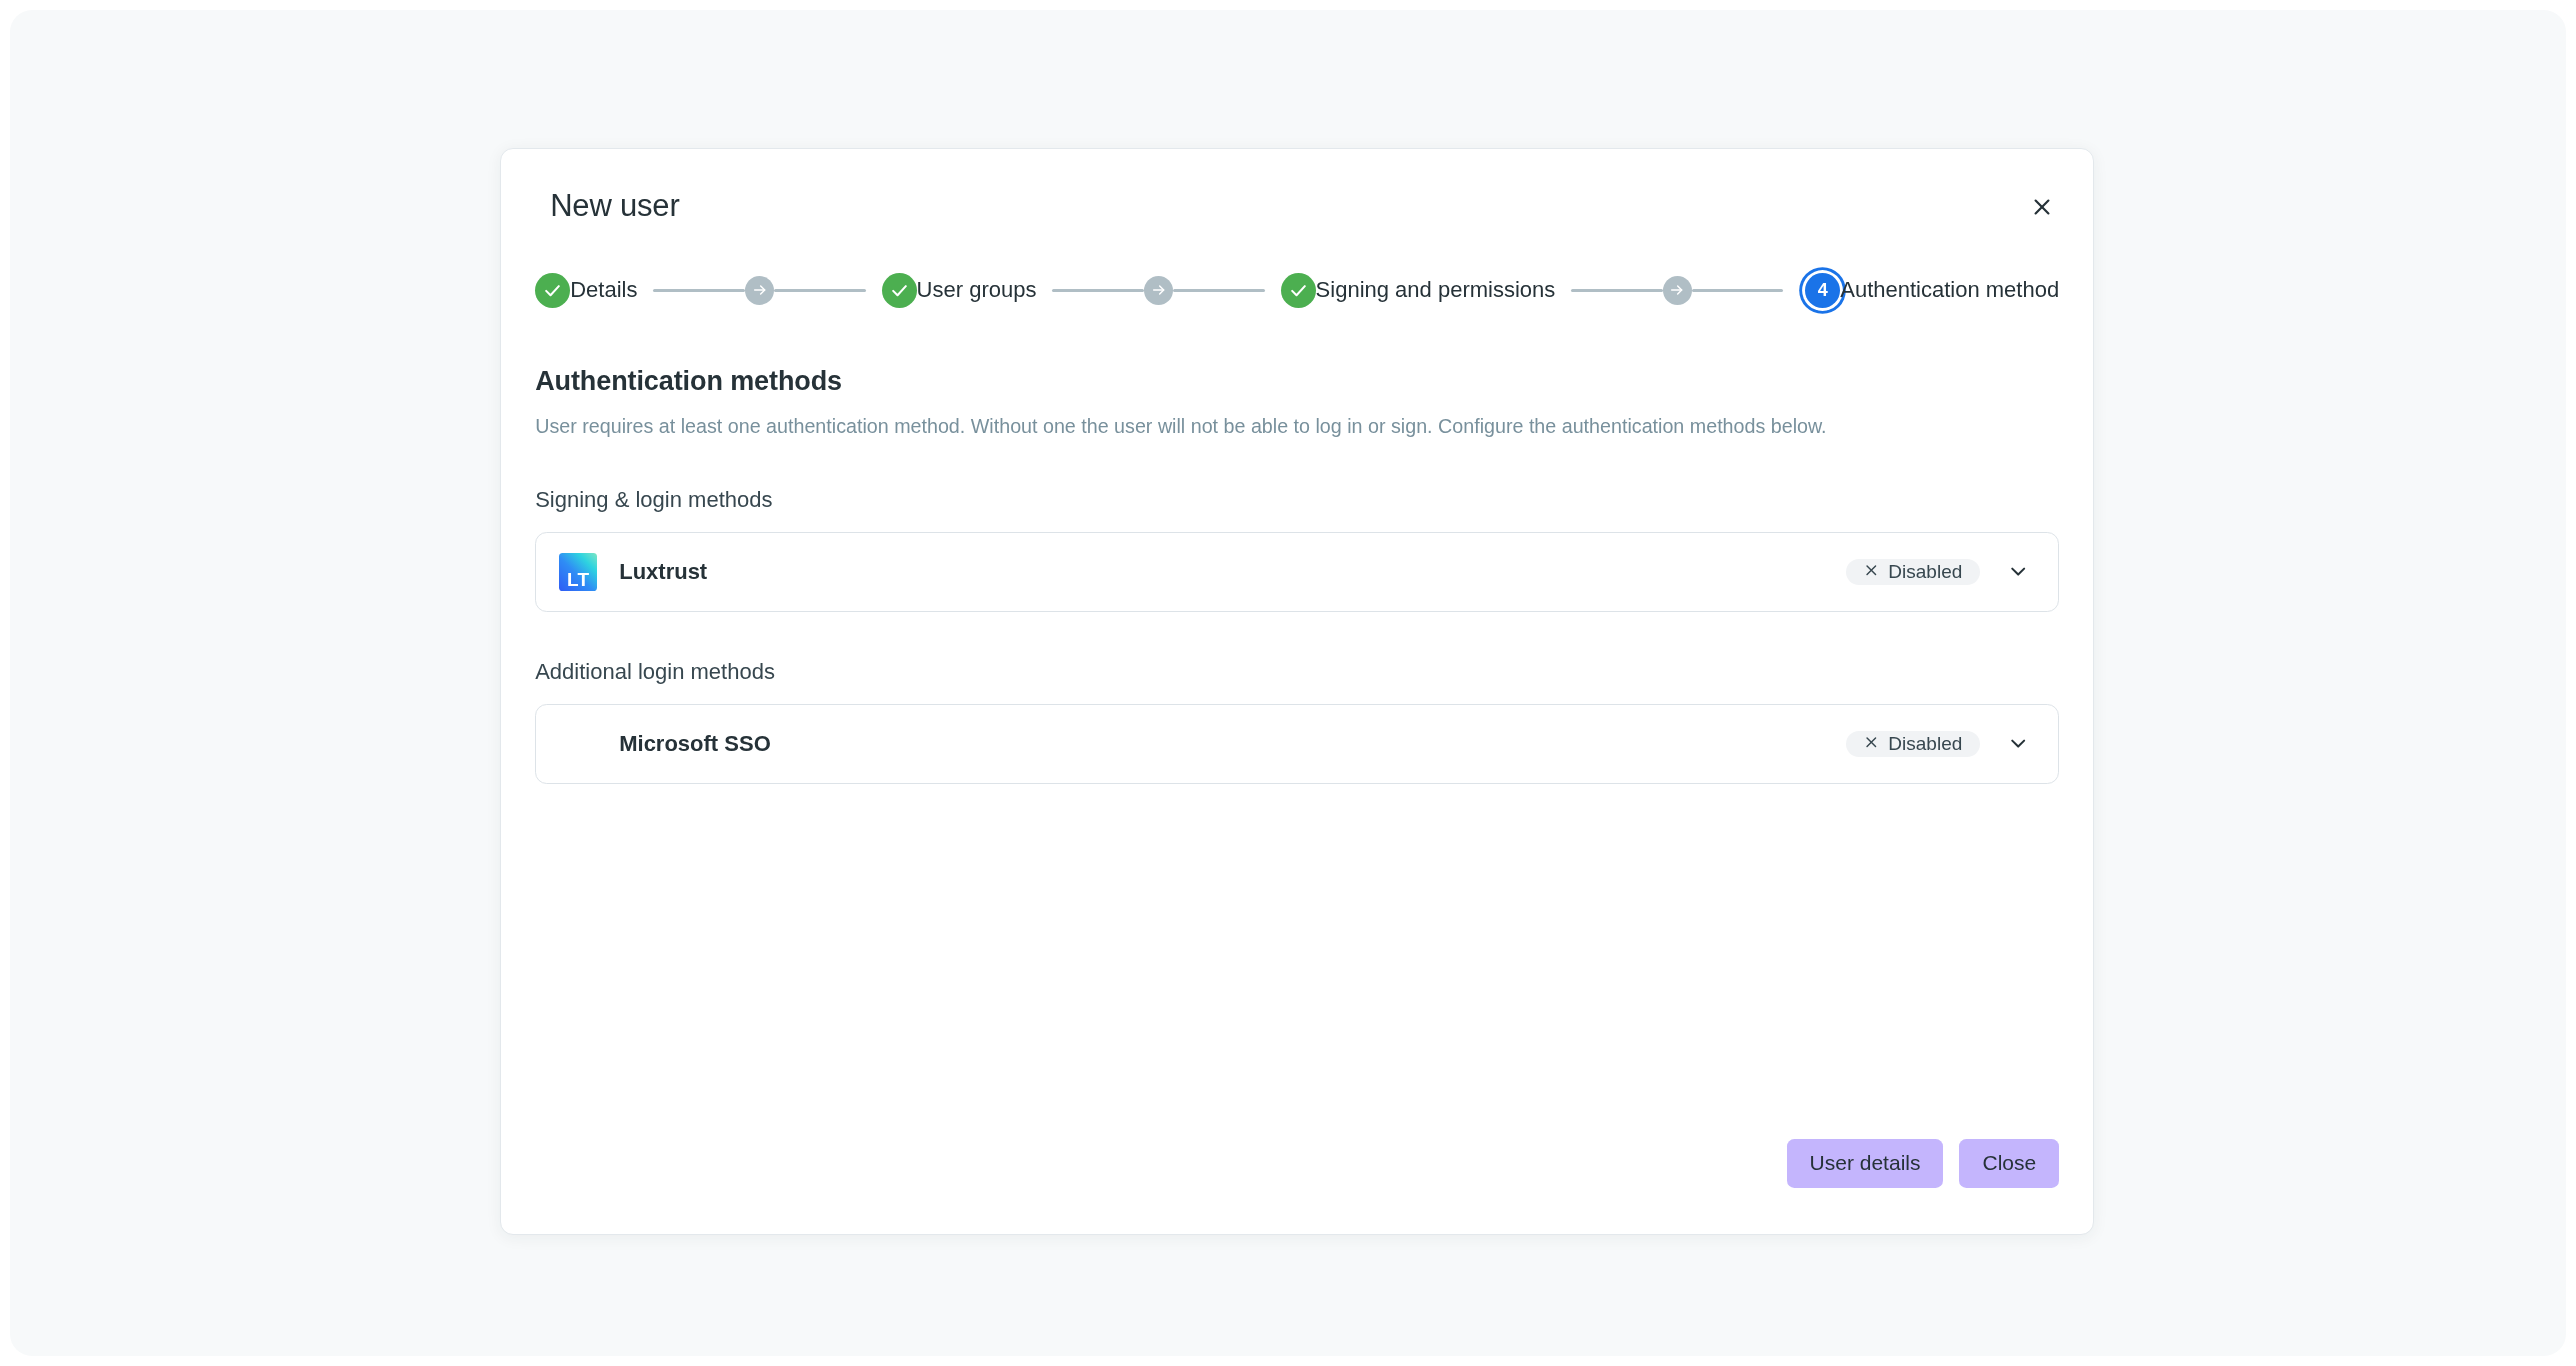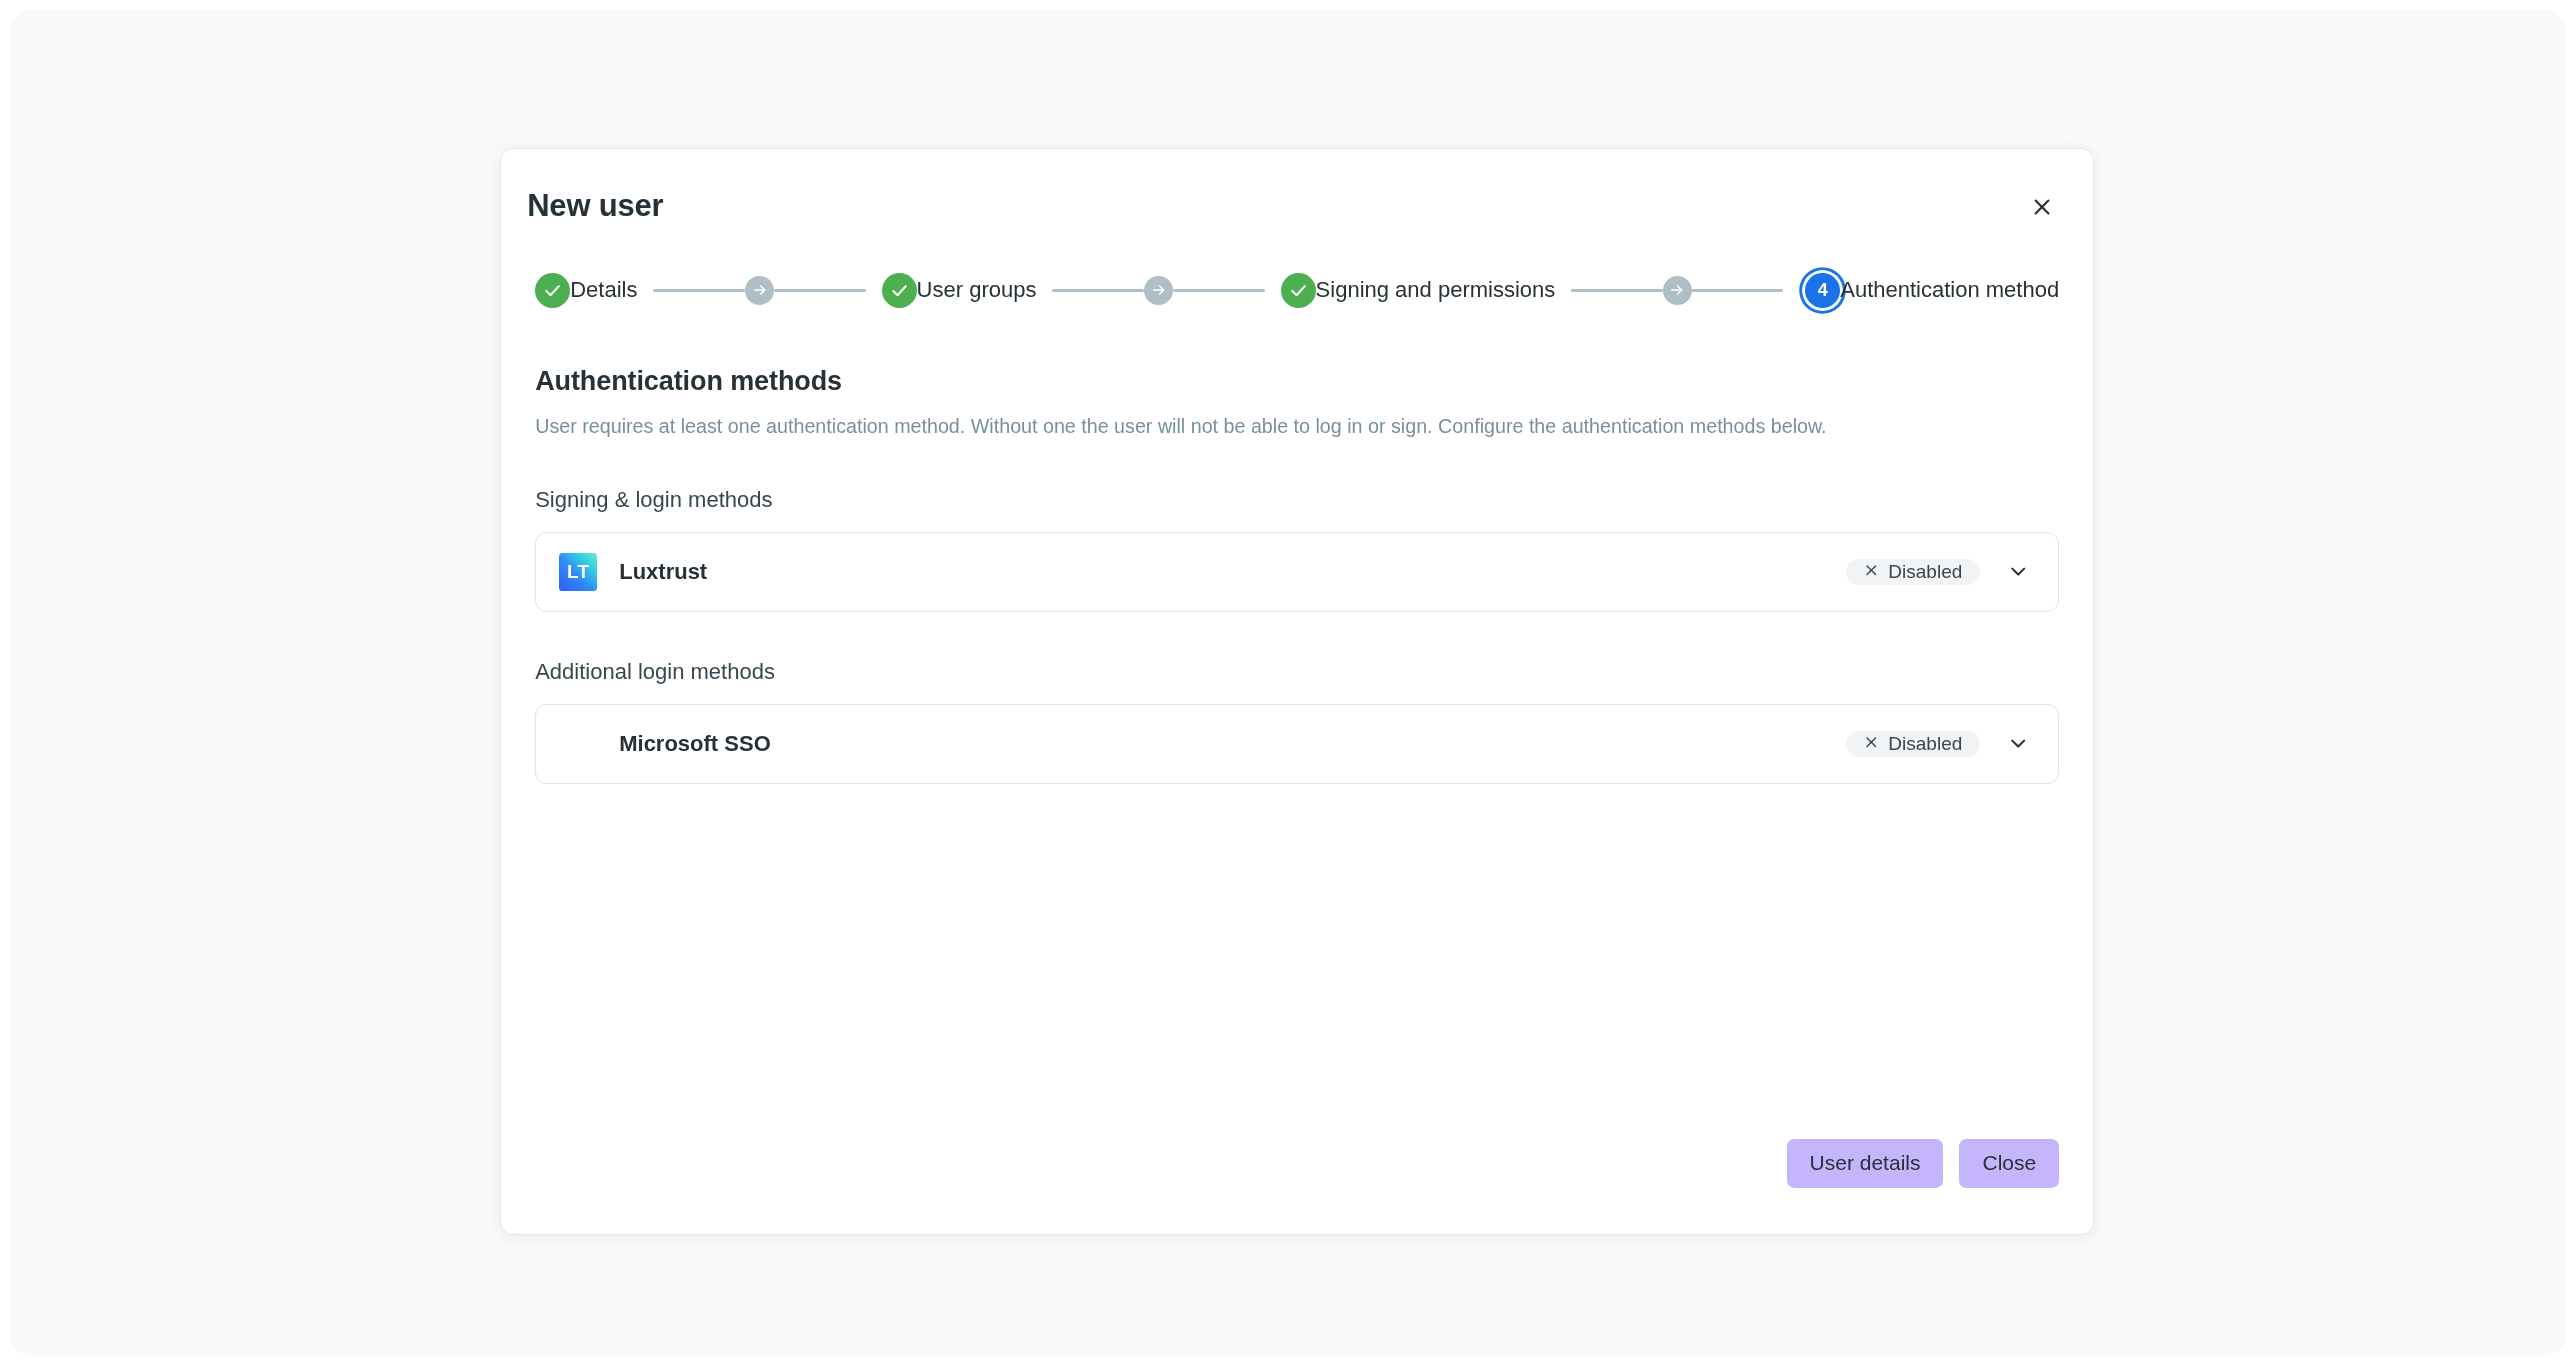--- a/index.html
+++ b/index.html
@@ -40,24 +40,24 @@
   }
 
   
   .dialog-header {
     position: relative;
     height: 109px;
     flex: 0 0 auto;
   }
   .dialog-title {
     position: absolute;
-    left: 26px;
+    left: 49px;
     top: 39px;
     font-size: 31px;
-    font-weight: 700;
+    font-weight: 400;
     color: #263238;
     letter-spacing: -0.2px;
   }
   .close-btn {
     position: absolute;
     right: 29px;
     top: 35px;
     width: 45px;
     height: 45px;
     display: flex;
@@ -165,21 +165,21 @@
     padding: 0 20.4px 0 23px;
     cursor: pointer;
   }
   .method-logo {
     width: 38px;
     height: 38px;
     flex: 0 0 auto;
     border-radius: 3.6px;
     overflow: hidden;
     display: flex;
-    align-items: center;
+    align-items: flex-end;
     justify-content: center;
   }
   .logo-luxtrust {
     background: linear-gradient(45deg, #2f5cf5 0%, #2f8cf5 45%, #2ed3e0 75%, #7fe6c4 100%);
     color: #ffffff;
     font-size: 19px;
     font-weight: 700;
     letter-spacing: 0.4px;
   }
   .logo-ms {

